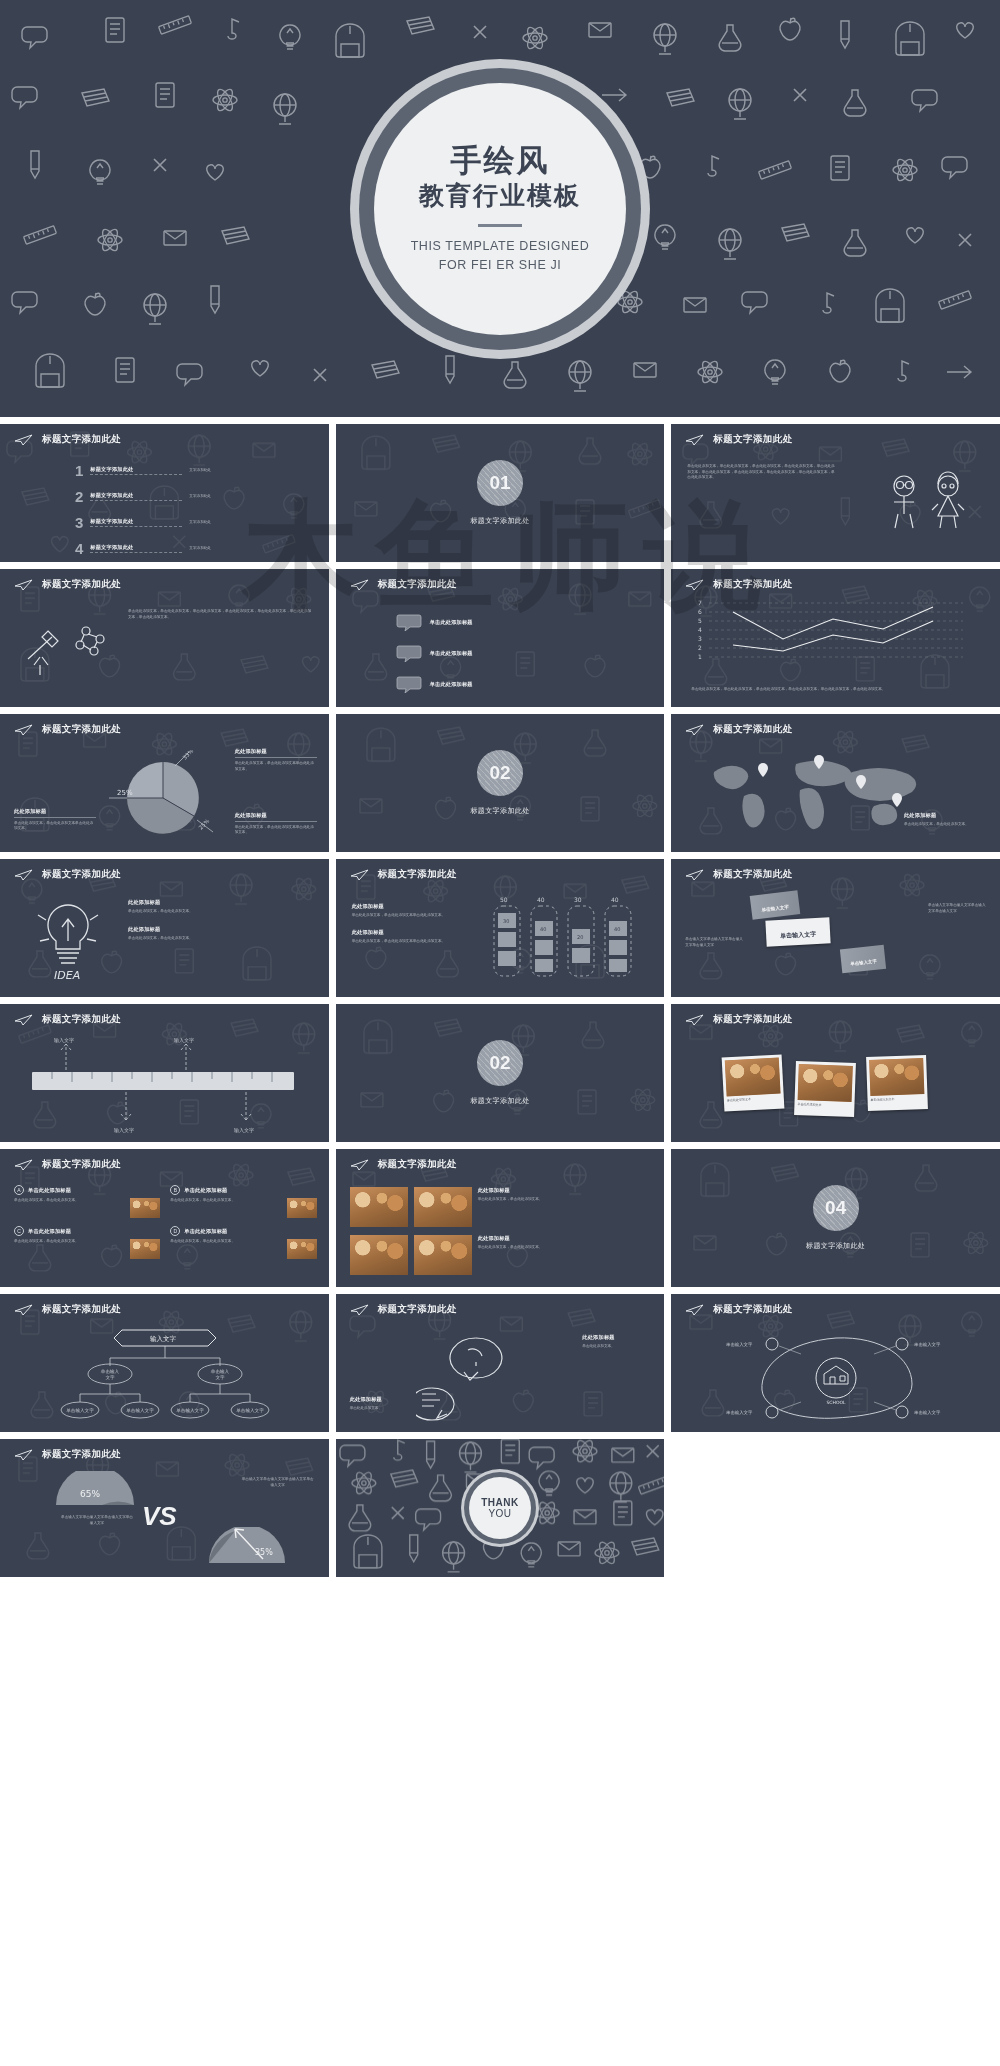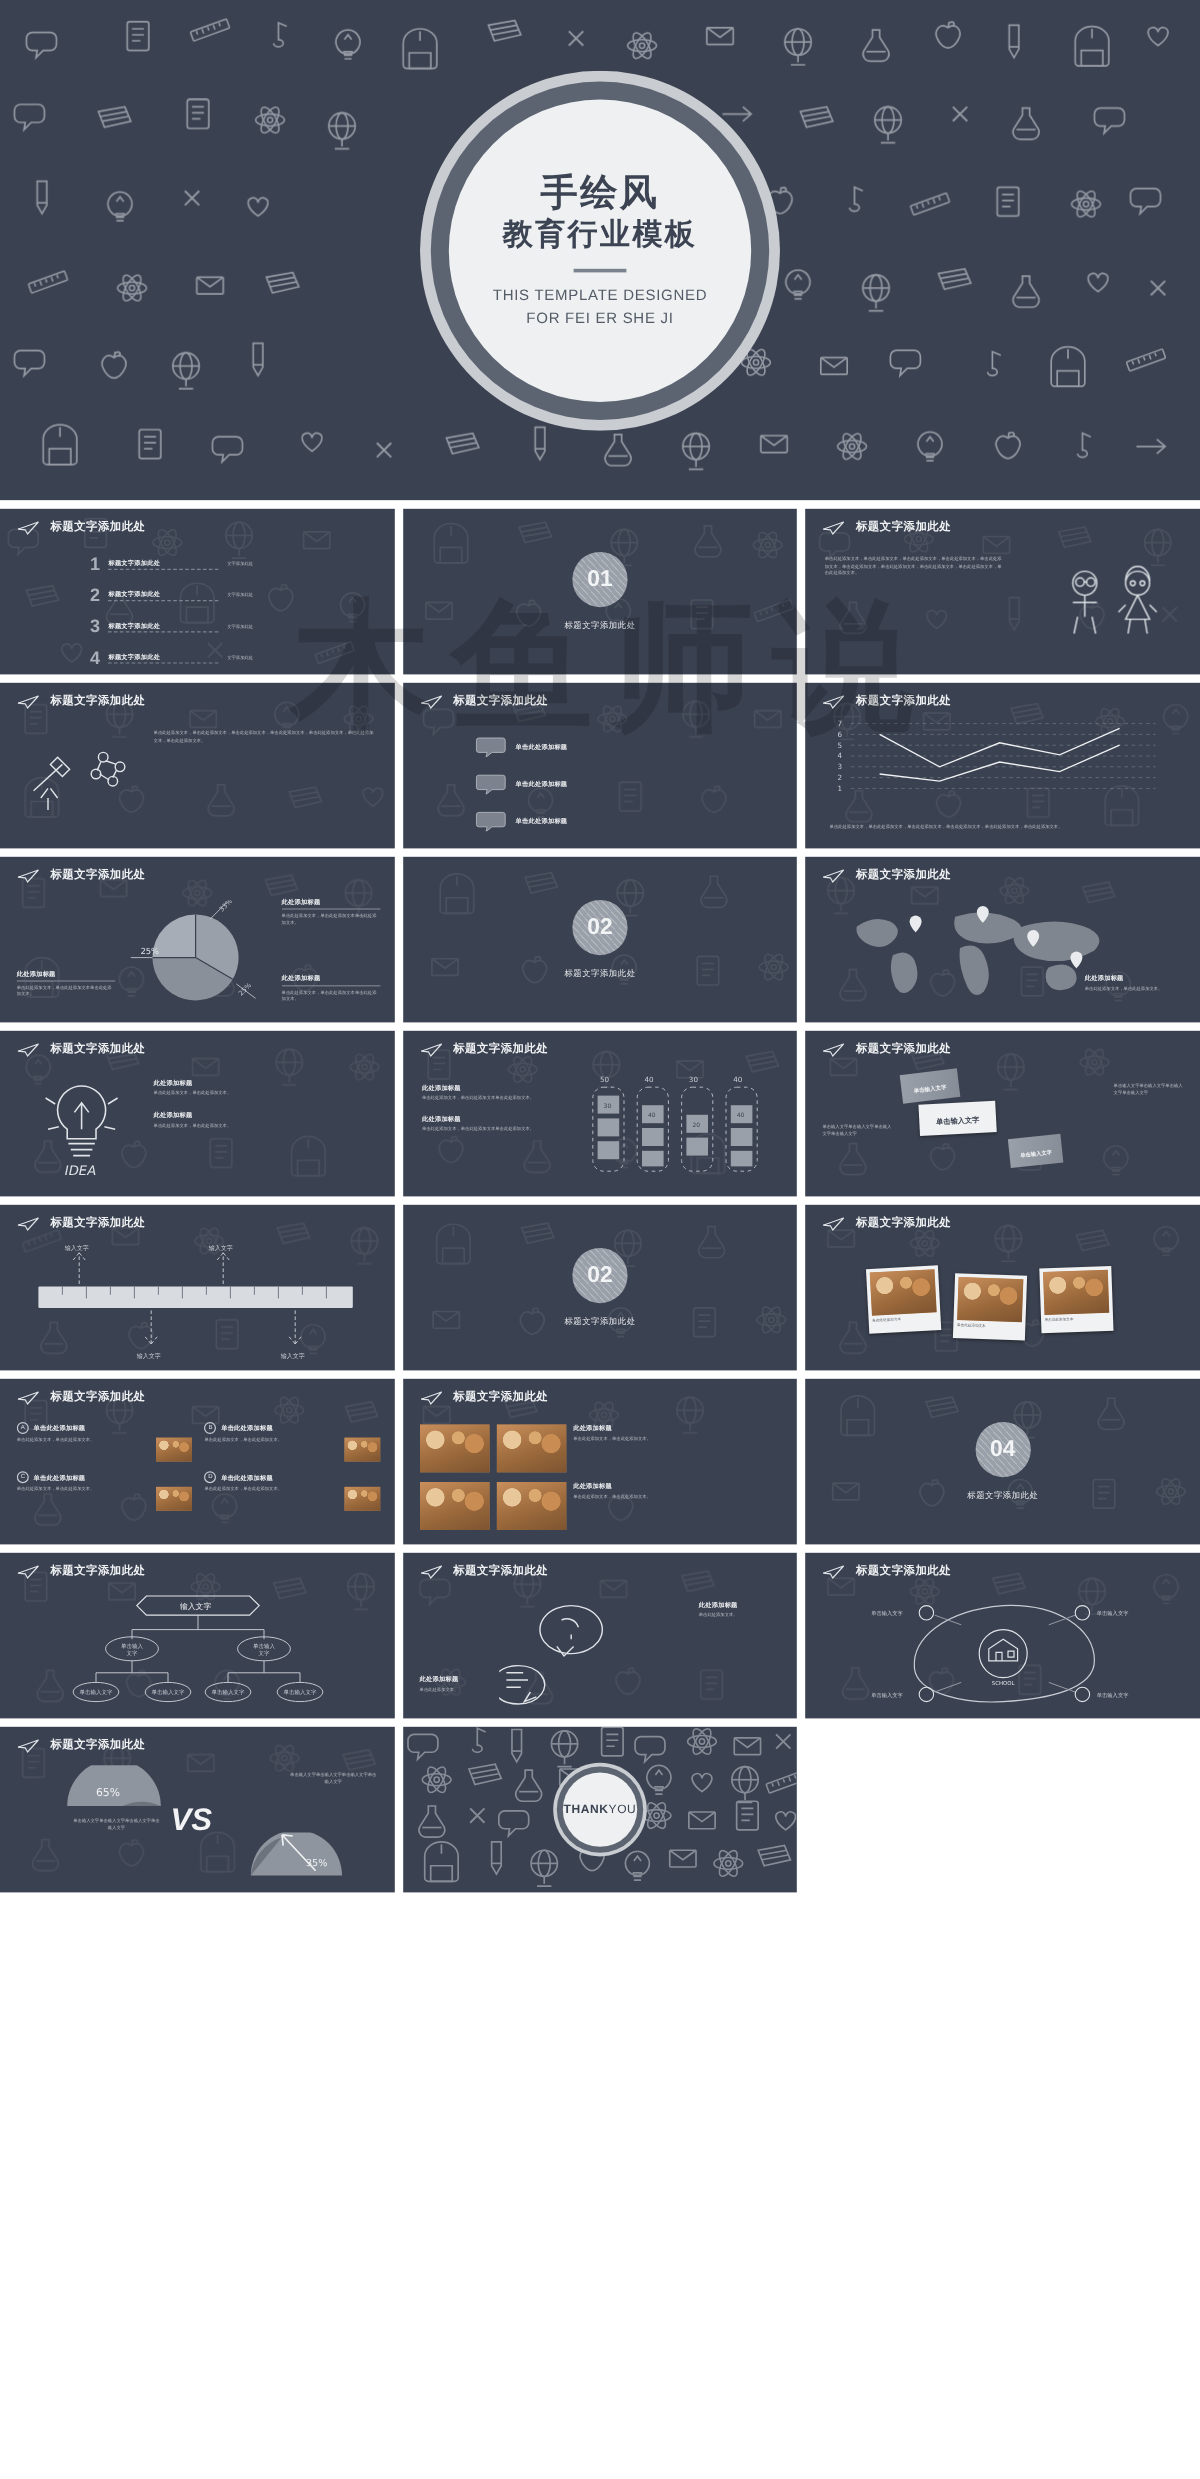--- a/index.html
+++ b/index.html
@@ -1272,21 +1272,21 @@
             <use href="#d-bulb" x="196" y="114"></use>
             <use href="#d-mail" x="234" y="110"></use>
           <use href="#d-atom" x="272" y="114"></use>
             <use href="#d-book" x="310" y="110"></use>
         </g>
       </svg>
     </div>
     <div style="position:absolute;left:50%;top:50%;transform:translate(-50%,-50%);width:78px;height:78px;z-index:5;">
       <div style="position:absolute;inset:0;border-radius:50%;background:#c9ccd1;"></div>
       <div style="position:absolute;inset:3px;border-radius:50%;background:#5c6472;"></div>
-      <div style="position:absolute;inset:8px;border-radius:50%;background:#eef0f1;display:flex;flex-direction:row;align-items:center;justify-content:center;">
+      <div style="position:absolute;inset:8px;border-radius:50%;background:#eef0f1;display:flex;flex-direction:column;align-items:center;justify-content:center;">
         <div style="font-size:10px;font-weight:bold;color:#3c4453;letter-spacing:.5px;">THANK</div>
         <div style="font-size:10px;font-weight:normal;color:#3c4453;letter-spacing:.5px;">YOU</div>
       </div>
     </div>
   </div>
 
   <div class="slide blank"></div>
 
 </div>
 

